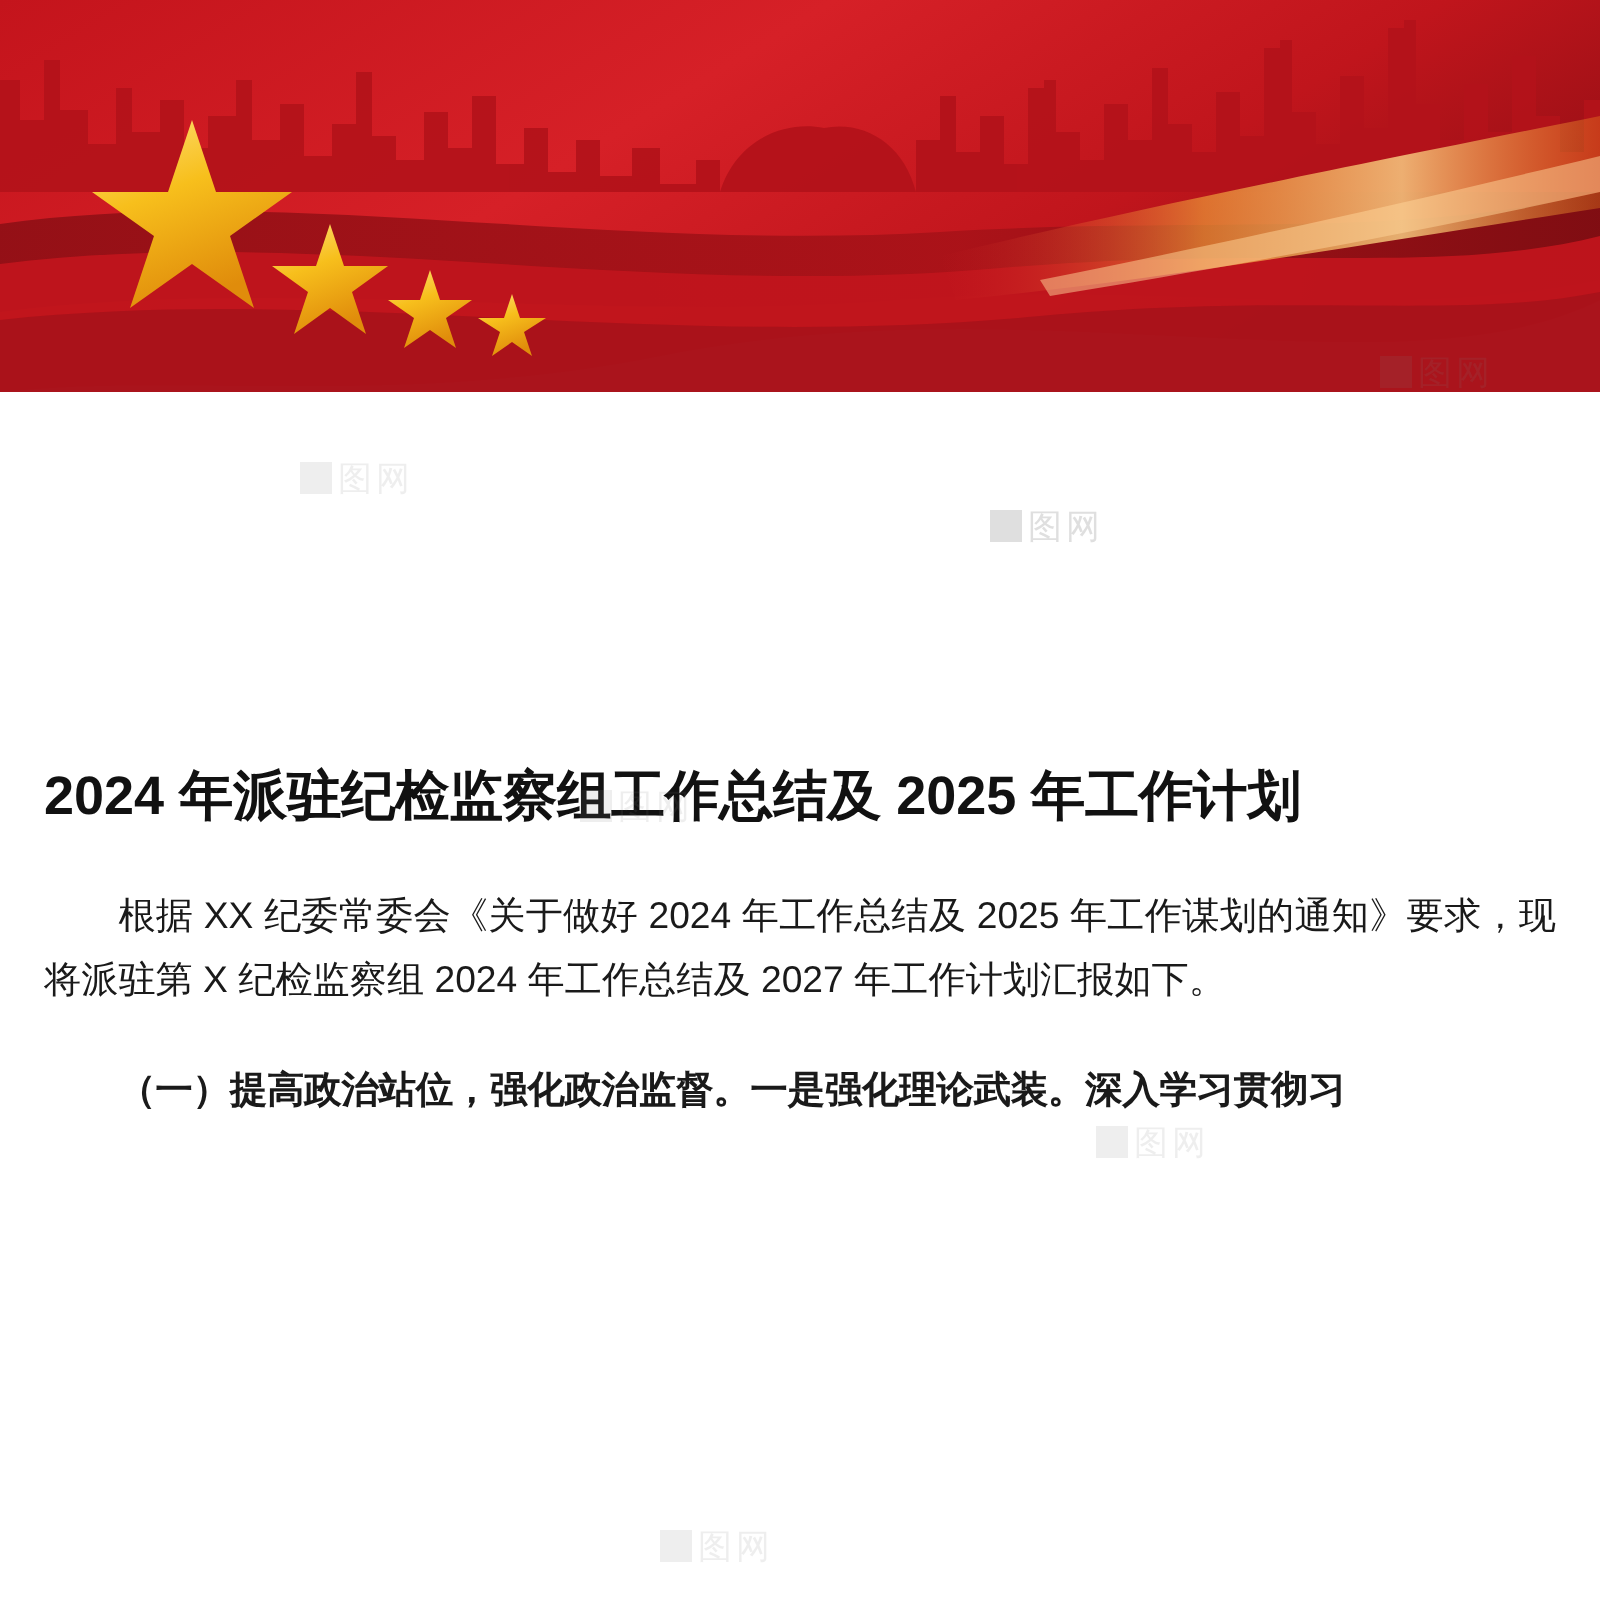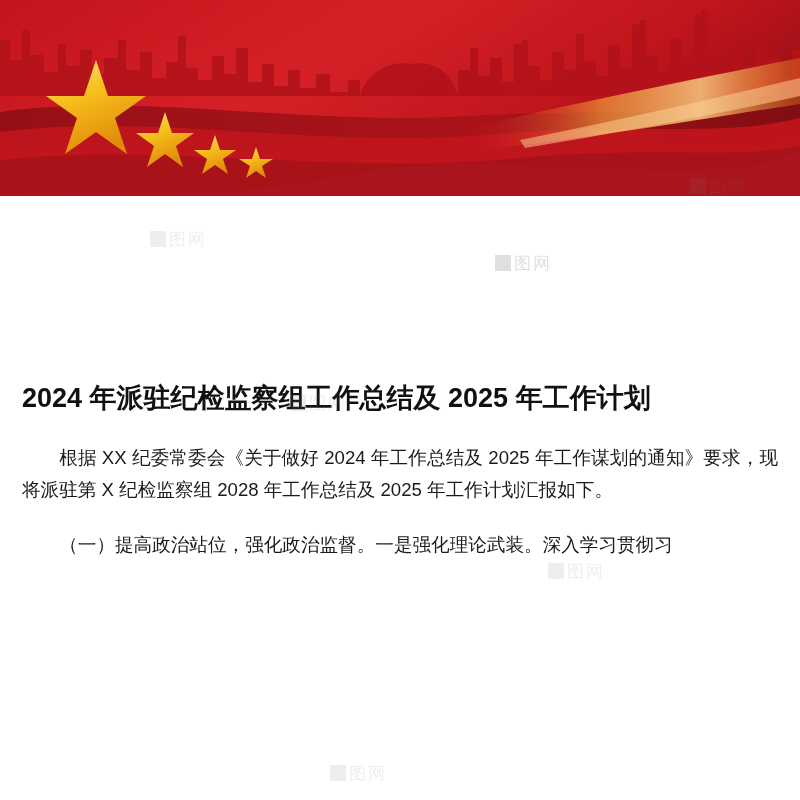--- a/index.html
+++ b/index.html
@@ -71,20 +71,21 @@
     font-family: "Liberation Sans", sans-serif;
   }
   .para.indent {
     text-indent: 2em;
   }
   .para.heading {
     text-indent: 2em;
   }
   .para.tight {
     padding-top: 22px;
+    font-weight: bold;
   }
 
   
   .wm {
     position: absolute;
     color: rgba(120, 120, 120, 0.13);
     font-size: 17px;
     letter-spacing: 2px;
     font-family: Liberation Mono, monospace;
     white-space: nowrap;
@@ -178,21 +179,21 @@
           <polygon points="165,112 172,133 194,133 176,146 183,167 165,154 147,167 154,146 136,133 158,133" fill="url(#gradStar)"></polygon>
           <polygon points="215,135 220,150 236,150 223,159 228,174 215,165 202,174 207,159 194,150 210,150" fill="url(#gradStar)"></polygon>
           <polygon points="256,147 260,159 273,159 262,166 266,178 256,171 246,178 250,166 239,159 252,159" fill="url(#gradStar)"></polygon>
         </g>
       </g>
     </svg>
   </div>
 
   <div class="doc">
     <h1 class="doc-title">2024 年派驻纪检监察组工作总结及 2025 年工作计划</h1>
-    <p class="para indent">根据 XX 纪委常委会《关于做好 2024 年工作总结及 2025 年工作谋划的通知》要求，现将派驻第 X 纪检监察组 2028 年工作总结及 2025 年工作计划汇报如下。</p>
+    <p class="para indent">根据 XX 纪委常委会《关于做好 2024 年工作总结及 2025 年工作谋划的通知》要求，现将派驻第 X 纪检监察组 2024 年工作总结及 2027 年工作计划汇报如下。</p>
     <p class="para indent tight">（一）提高政治站位，强化政治监督。一是强化理论武装。深入学习贯彻习</p>
   </div>
 
   <div class="wm" style="left:690px; top:175px;"><span class="wm-logo"></span><span>图网</span></div>
   <div class="wm" style="left:150px; top:228px;"><span class="wm-logo"></span><span>图网</span></div>
   <div class="wm wm-strong" style="left:495px; top:252px;"><span class="wm-logo"></span><span>图网</span></div>
   <div class="wm" style="left:290px; top:392px;"><span class="wm-logo"></span><span>图网</span></div>
   <div class="wm" style="left:548px; top:560px;"><span class="wm-logo"></span><span>图网</span></div>
   <div class="wm" style="left:330px; top:762px;"><span class="wm-logo"></span><span>图网</span></div>
 

